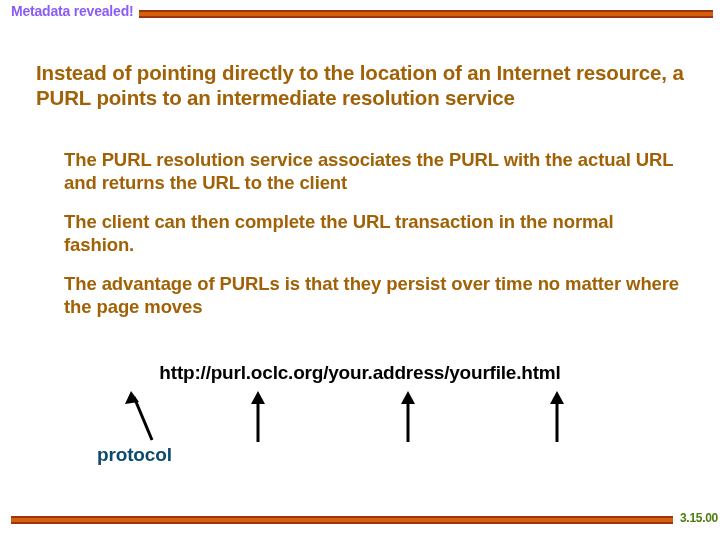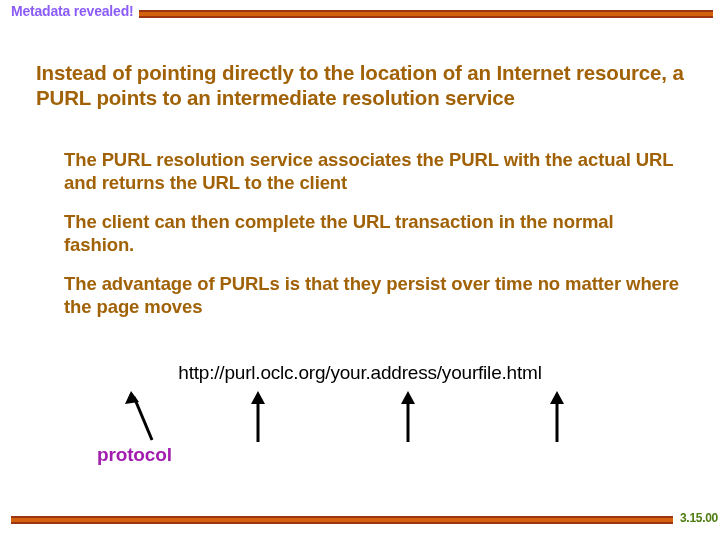--- a/index.html
+++ b/index.html
@@ -83,21 +83,21 @@
   .bullet-l2-c { top: 228px; }
 
   
   .url-line {
     position: absolute;
     left: 0;
     top: 362px;
     width: 720px;
     text-align: center;
     font-size: 19px;
-    font-weight: normal;
+    font-weight: bold;
     letter-spacing: -0.2px;
   }
   .arrow-layer {
     position: absolute;
     left: 0;
     top: 388px;
     width: 720px;
     height: 58px;
   }
   .label-row {
@@ -106,21 +106,21 @@
     top: 444px;
     width: 720px;
     height: 28px;
   }
   .seg-label {
     position: absolute;
     font-size: 19px;
     font-weight: bold;
     letter-spacing: -0.15px;
     white-space: nowrap;
-    color: #a21caf;
+    color: #0c4a6e;
   }
   .label-protocol { left: 97px;  top: 0; }
   .label-resolver { left: 215px; top: 0; }
   .label-address  { left: 360px; top: 0; }
   .label-filename { left: 506px; top: 0; }
 
   
   .slide-footer {
     position: absolute;
     left: 0;

